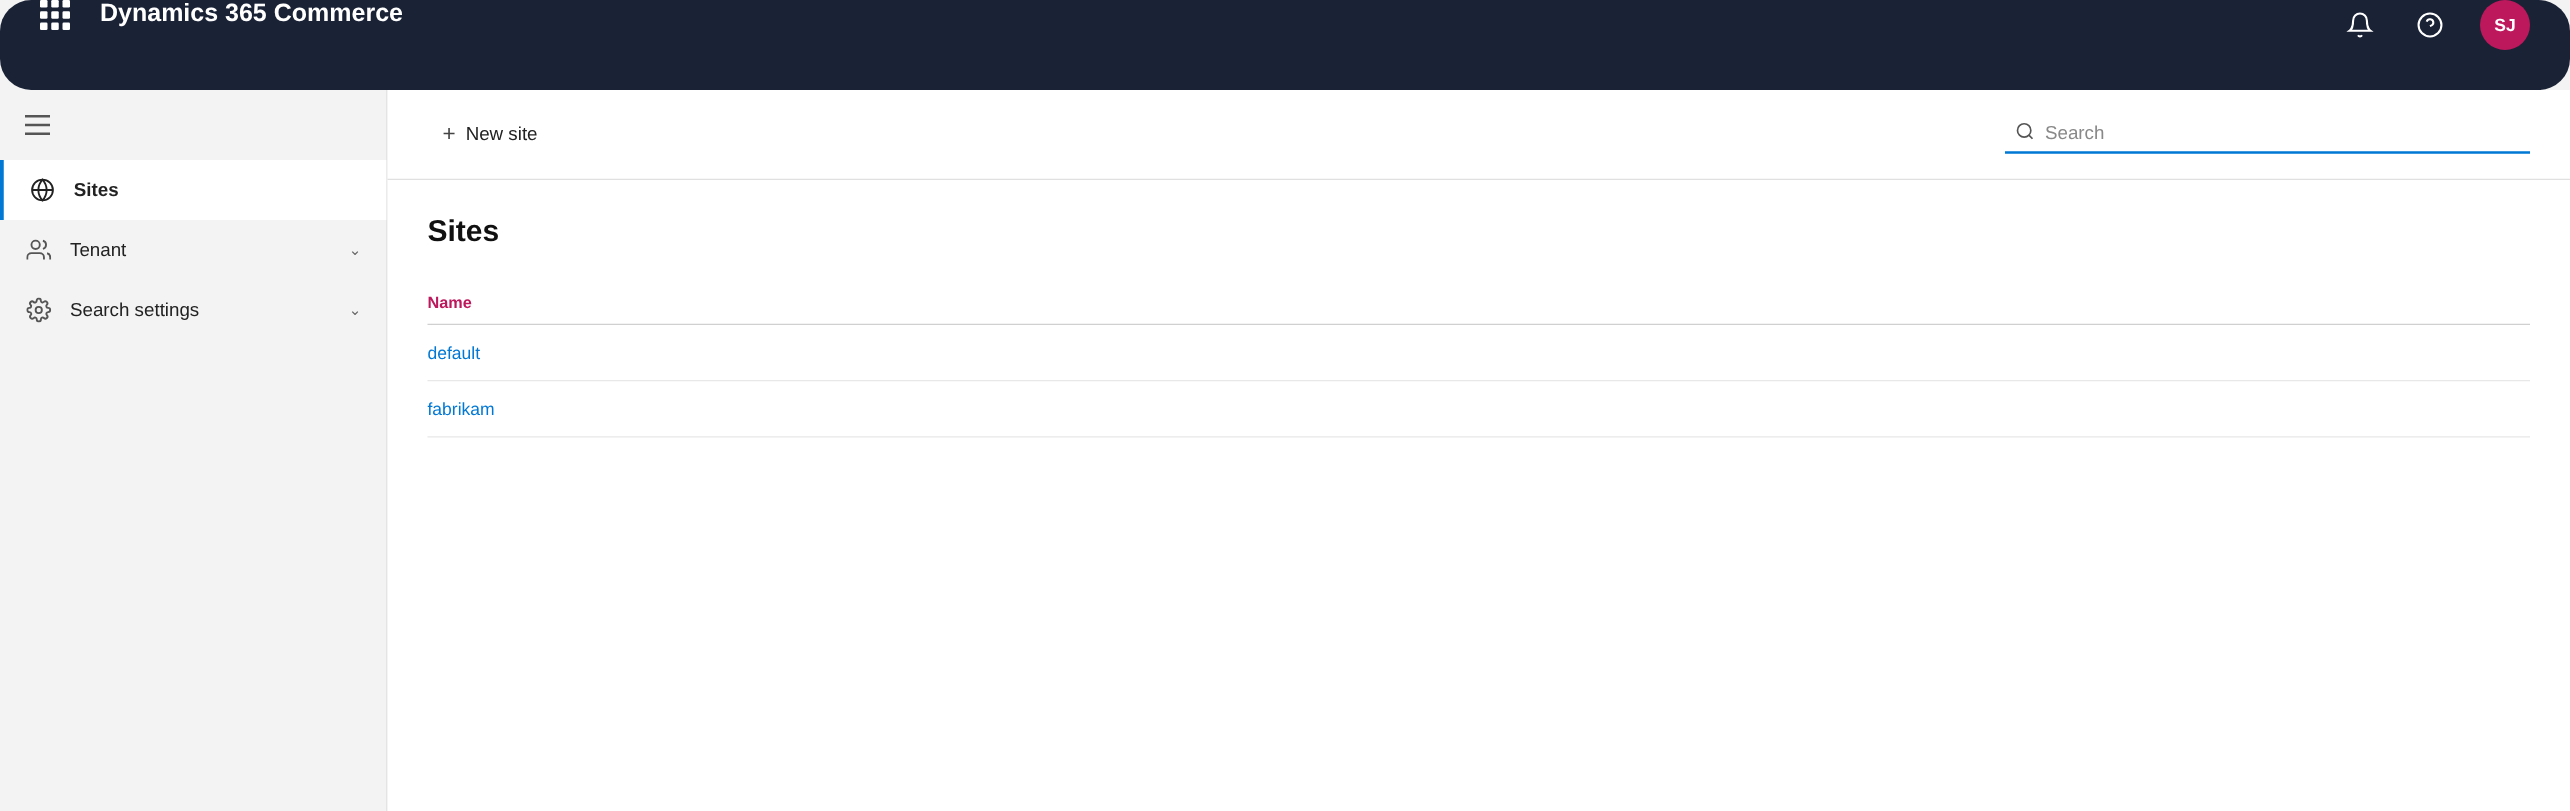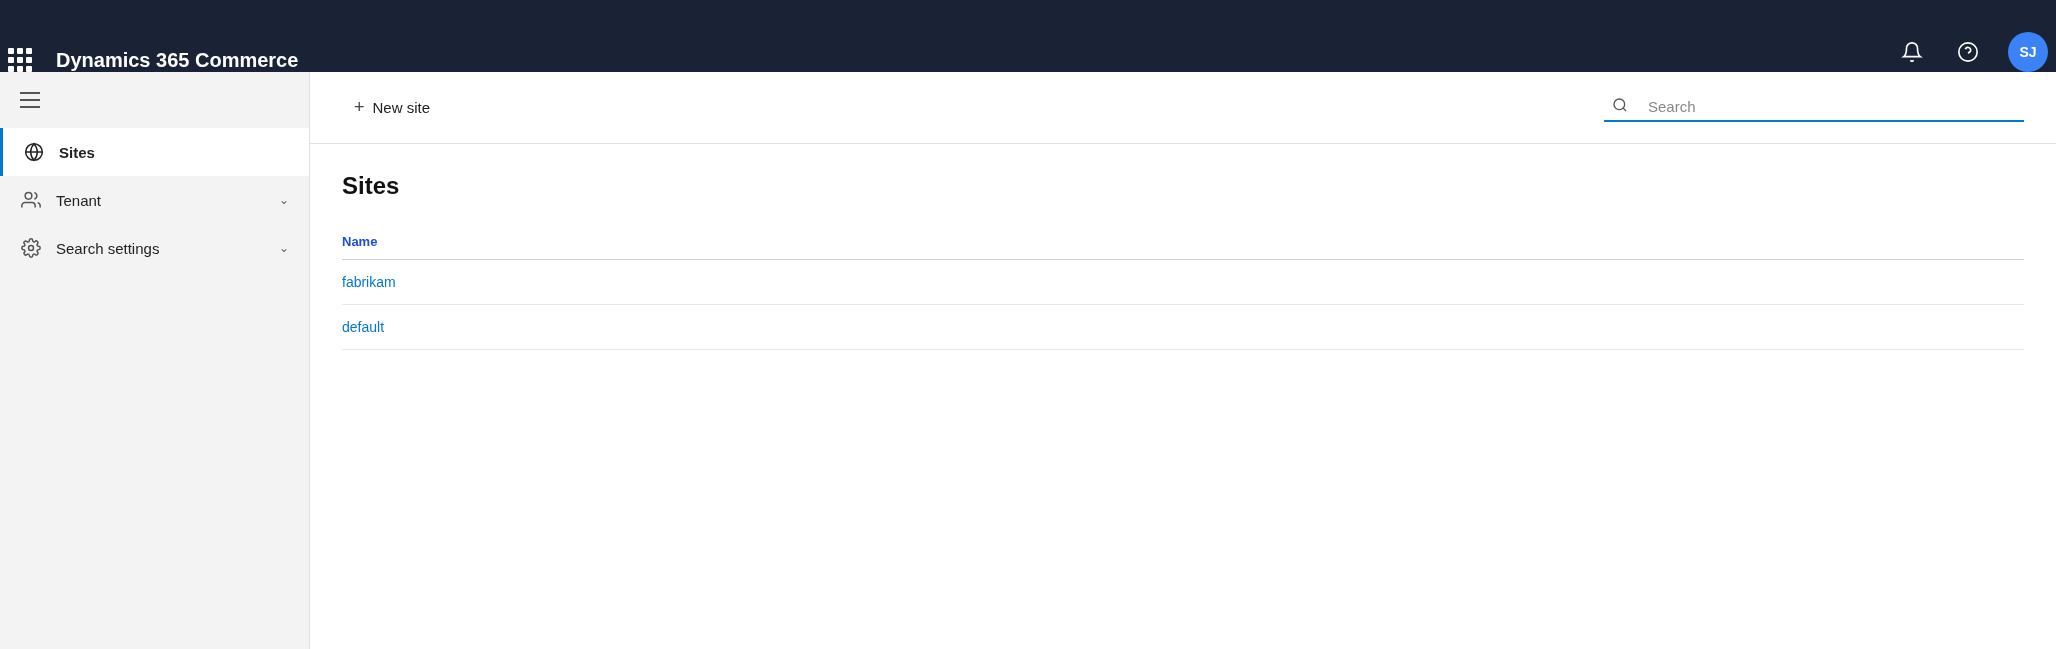--- a/index.html
+++ b/index.html
@@ -3,23 +3,24 @@
   <meta charset="utf-8">
   <style>
     * { margin: 0; padding: 0; box-sizing: border-box; }
     body { font-family: 'Segoe UI', sans-serif; background: #f3f3f3; width: 2056px; height: 649px; overflow: hidden; }
 
     
     .top-nav {
       background: #1a2236;
       height: 72px;
       display: flex;
-      align-items: flex-end;
-      padding: 0 8px;
+      align-items: flex-start;
+      padding: 0 32px;
       gap: 16px;
+      border-radius: 25px;
     }
     .top-nav-grid-icon {
       color: white;
       font-size: 20px;
       cursor: pointer;
       display: grid;
       grid-template-columns: repeat(3, 6px);
       grid-template-rows: repeat(3, 6px);
       gap: 3px;
       margin-right: 8px;
@@ -49,21 +50,21 @@
       width: 32px;
       height: 32px;
       display: flex;
       align-items: center;
       justify-content: center;
     }
     .top-nav-avatar {
       width: 40px;
       height: 40px;
       border-radius: 50%;
-      background: #3b82f6;
+      background: #be185d;
       color: white;
       display: flex;
       align-items: center;
       justify-content: center;
       font-size: 14px;
       font-weight: 600;
       cursor: pointer;
     }
 
     
@@ -166,21 +167,21 @@
       font-size: 18px;
       font-weight: 300;
       color: #444;
     }
     .toolbar-spacer {
       flex: 1;
     }
     .search-container {
       display: flex;
       align-items: center;
-      gap: 20px;
+      gap: 8px;
       border-bottom: 2px solid #0078d4;
       padding: 4px 8px;
       width: 420px;
     }
     .search-icon-svg {
       color: #555;
       font-size: 15px;
     }
     .search-input {
       border: none;
@@ -206,21 +207,21 @@
       margin-bottom: 24px;
     }
     .sites-table {
       width: 100%;
       border-collapse: collapse;
     }
     .sites-table th {
       text-align: left;
       font-size: 13px;
       font-weight: 600;
-      color: #1d4ed8;
+      color: #be185d;
       padding: 10px 0;
       border-bottom: 1px solid #d0d0d0;
     }
     .sites-table td {
       padding: 14px 0;
       border-bottom: 1px solid #e8e8e8;
       font-size: 14px;
     }
     .site-link {
       color: #0078d4;
@@ -332,26 +333,26 @@
       <h1 class="page-title">Sites</h1>
       <table class="sites-table">
         <thead>
           <tr>
             <th>Name</th>
           </tr>
         </thead>
         <tbody>
           <tr>
             <td>
-              <a class="site-link" href="#">fabrikam</a>
+              <a class="site-link" href="#">default</a>
             </td>
           </tr>
           <tr>
             <td>
-              <a class="site-link" href="#">default</a>
+              <a class="site-link" href="#">fabrikam</a>
             </td>
           </tr>
         </tbody>
       </table>
     </div>
 
   </div>
 </div>
 
 </body></html>

